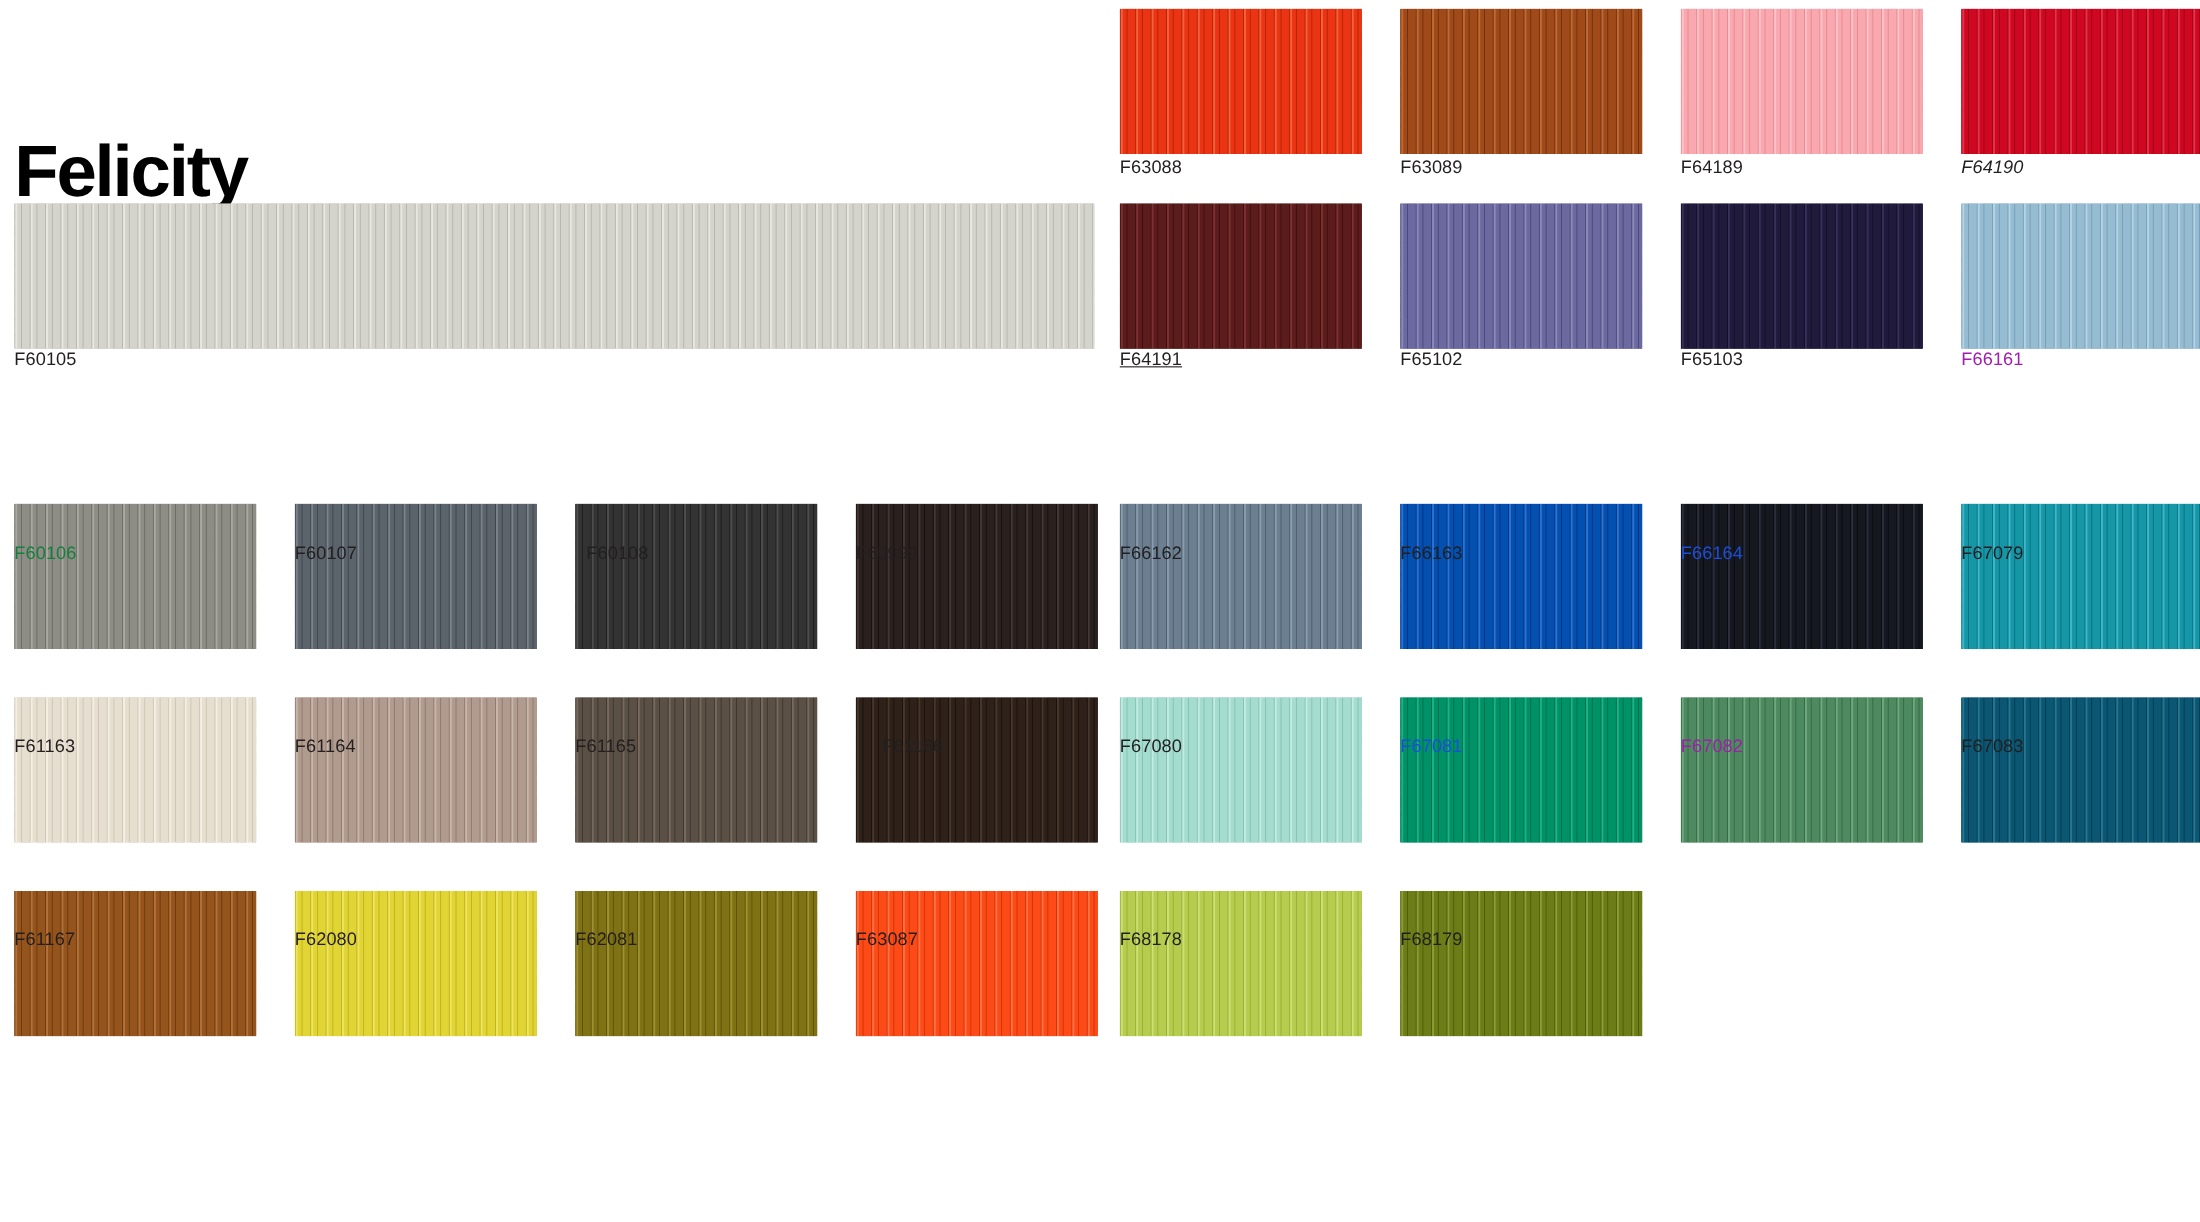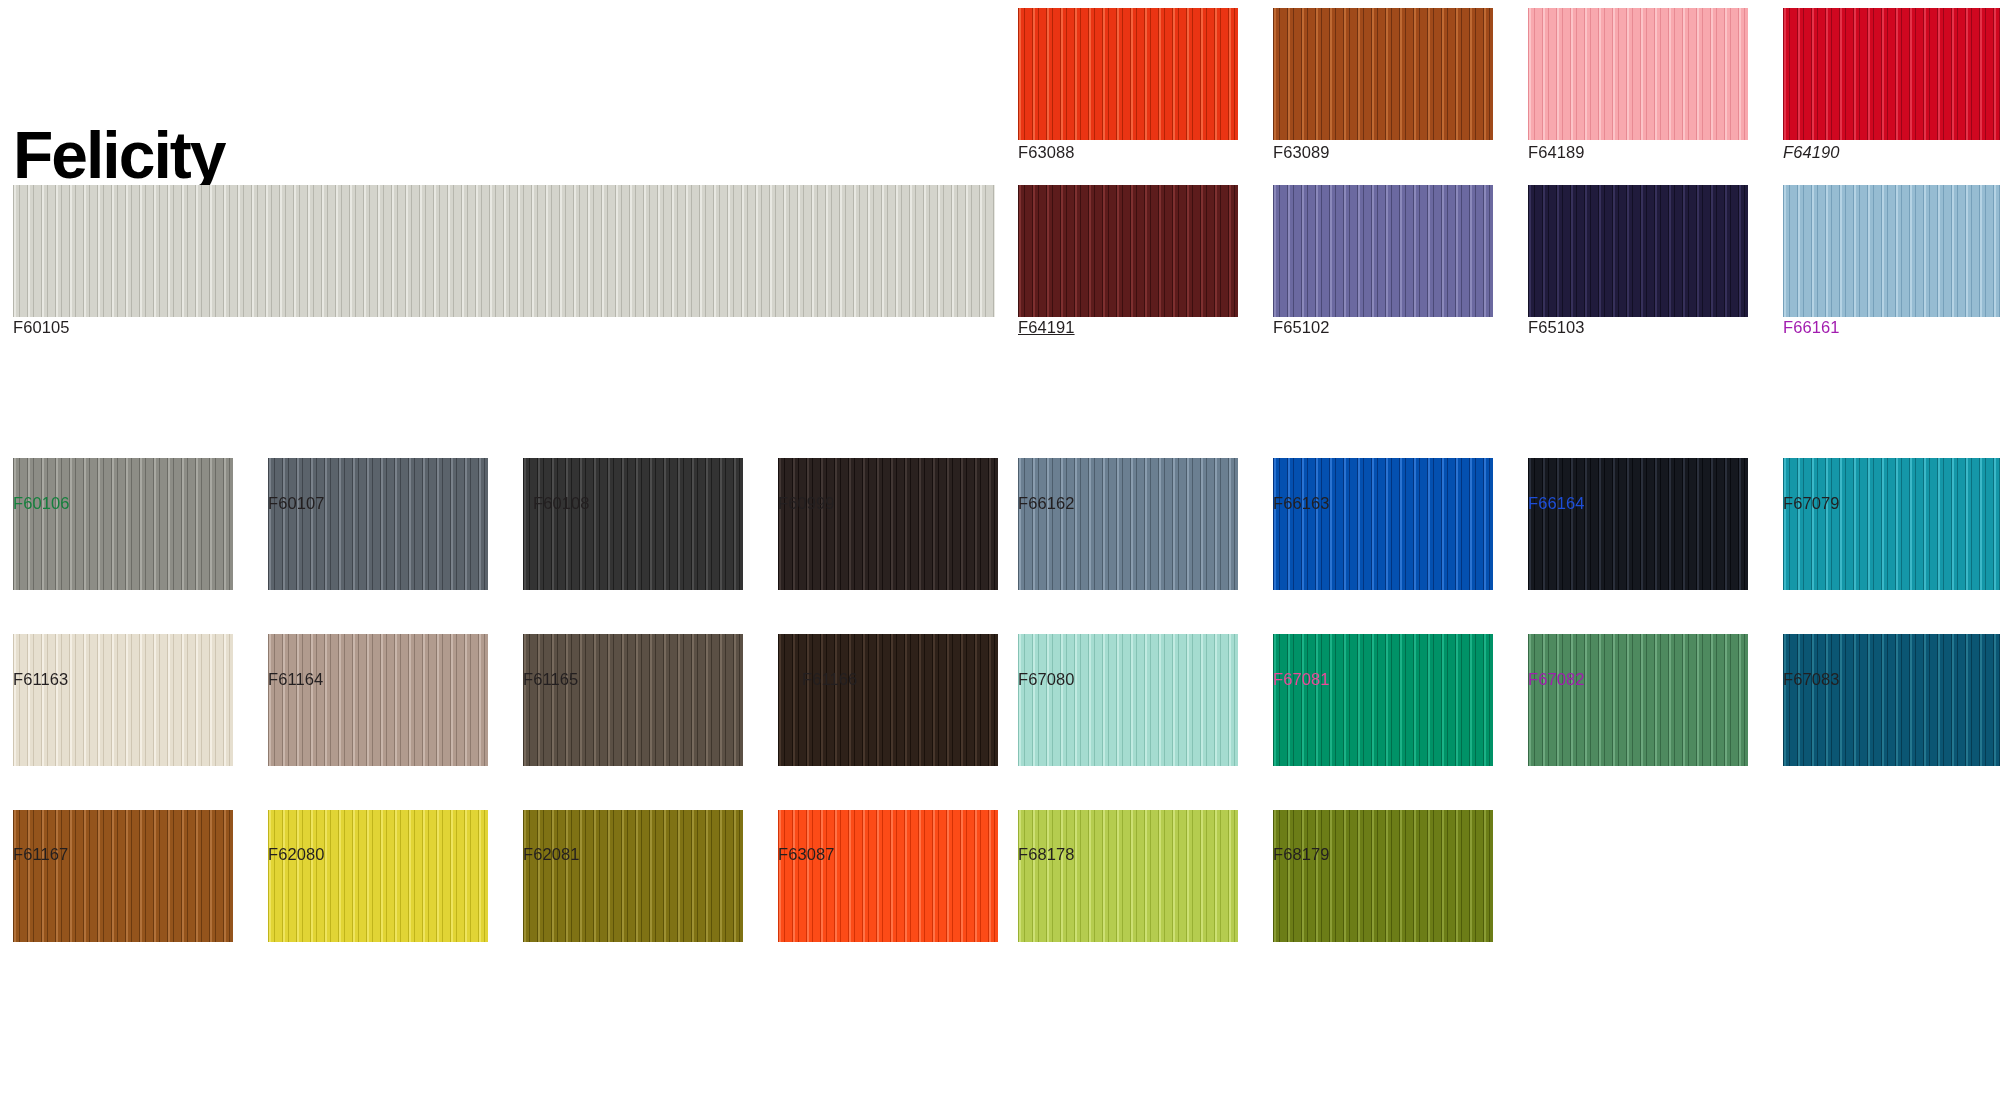--- a/index.html
+++ b/index.html
@@ -153,21 +153,21 @@
         <div class="swatch-fabric" style="--base: #2e2119; background-color: rgb(46, 33, 25); background-image: repeating-linear-gradient(90deg, rgb(26, 17, 11) 0px, rgb(26, 17, 11) 1px, rgb(71, 54, 43) 1px, rgb(71, 54, 43) 3px, rgb(46, 33, 25) 3px, rgb(46, 33, 25) 6px, rgb(26, 17, 11) 6px, rgb(26, 17, 11) 7px, rgb(46, 33, 25) 7px, rgb(46, 33, 25) 14px), repeating-linear-gradient(0deg, rgb(26, 17, 11) 0px, rgb(26, 17, 11) 1px, rgb(71, 54, 43) 1px, rgb(71, 54, 43) 2px, rgb(46, 33, 25) 2px, rgb(46, 33, 25) 6px, rgb(26, 17, 11) 6px, rgb(26, 17, 11) 7px, rgb(46, 33, 25) 7px, rgb(46, 33, 25) 14px), repeating-linear-gradient(90deg, rgba(0, 0, 0, 0.2) 0px, rgba(0, 0, 0, 0.2) 7px, rgba(255, 255, 255, 0.1) 7px, rgba(255, 255, 255, 0.1) 14px), repeating-linear-gradient(0deg, rgba(255, 255, 255, 0.11) 0px, rgba(255, 255, 255, 0.11) 7px, rgba(0, 0, 0, 0.16) 7px, rgba(0, 0, 0, 0.16) 14px); background-size: 14px 14px, 14px 14px, 14px 14px, 14px 14px; background-position: 0px 0px, 0px 0px, 7px 0px, 0px 7px;"></div>
       </div>
       <div class="swatch-label" style="left: 802px; top: 670px; color: rgb(35, 31, 32);">F61166</div>
       <div class="swatch" style="left: 1018px; top: 634px; width: 220px; height: 132px;">
         <div class="swatch-fabric" style="--base: #a5dcd0; background-color: rgb(165, 220, 208); background-image: repeating-linear-gradient(90deg, rgb(133, 194, 180) 0px, rgb(133, 194, 180) 1px, rgb(194, 235, 226) 1px, rgb(194, 235, 226) 3px, rgb(165, 220, 208) 3px, rgb(165, 220, 208) 6px, rgb(133, 194, 180) 6px, rgb(133, 194, 180) 7px, rgb(165, 220, 208) 7px, rgb(165, 220, 208) 14px), repeating-linear-gradient(0deg, rgb(133, 194, 180) 0px, rgb(133, 194, 180) 1px, rgb(194, 235, 226) 1px, rgb(194, 235, 226) 2px, rgb(165, 220, 208) 2px, rgb(165, 220, 208) 6px, rgb(133, 194, 180) 6px, rgb(133, 194, 180) 7px, rgb(165, 220, 208) 7px, rgb(165, 220, 208) 14px), repeating-linear-gradient(90deg, rgba(0, 0, 0, 0.2) 0px, rgba(0, 0, 0, 0.2) 7px, rgba(255, 255, 255, 0.1) 7px, rgba(255, 255, 255, 0.1) 14px), repeating-linear-gradient(0deg, rgba(255, 255, 255, 0.11) 0px, rgba(255, 255, 255, 0.11) 7px, rgba(0, 0, 0, 0.16) 7px, rgba(0, 0, 0, 0.16) 14px); background-size: 14px 14px, 14px 14px, 14px 14px, 14px 14px; background-position: 0px 0px, 0px 0px, 7px 0px, 0px 7px;"></div>
       </div>
       <div class="swatch-label" style="left: 1018px; top: 670px; color: rgb(35, 31, 32);">F67080</div>
       <div class="swatch" style="left: 1273px; top: 634px; width: 220px; height: 132px;">
         <div class="swatch-fabric" style="--base: #009267; background-color: rgb(0, 146, 103); background-image: repeating-linear-gradient(90deg, rgb(0, 110, 76) 0px, rgb(0, 110, 76) 1px, rgb(27, 178, 135) 1px, rgb(27, 178, 135) 3px, rgb(0, 146, 103) 3px, rgb(0, 146, 103) 6px, rgb(0, 110, 76) 6px, rgb(0, 110, 76) 7px, rgb(0, 146, 103) 7px, rgb(0, 146, 103) 14px), repeating-linear-gradient(0deg, rgb(0, 110, 76) 0px, rgb(0, 110, 76) 1px, rgb(27, 178, 135) 1px, rgb(27, 178, 135) 2px, rgb(0, 146, 103) 2px, rgb(0, 146, 103) 6px, rgb(0, 110, 76) 6px, rgb(0, 110, 76) 7px, rgb(0, 146, 103) 7px, rgb(0, 146, 103) 14px), repeating-linear-gradient(90deg, rgba(0, 0, 0, 0.2) 0px, rgba(0, 0, 0, 0.2) 7px, rgba(255, 255, 255, 0.1) 7px, rgba(255, 255, 255, 0.1) 14px), repeating-linear-gradient(0deg, rgba(255, 255, 255, 0.11) 0px, rgba(255, 255, 255, 0.11) 7px, rgba(0, 0, 0, 0.16) 7px, rgba(0, 0, 0, 0.16) 14px); background-size: 14px 14px, 14px 14px, 14px 14px, 14px 14px; background-position: 0px 0px, 0px 0px, 7px 0px, 0px 7px;"></div>
       </div>
-      <div class="swatch-label" style="left: 1273px; top: 670px; color: #ec4899;">F67081</div>
+      <div class="swatch-label" style="left: 1273px; top: 670px; color: #1d4ed8;">F67081</div>
       <div class="swatch" style="left: 1528px; top: 634px; width: 220px; height: 132px;">
         <div class="swatch-fabric" style="--base: #4e8a5f; background-color: rgb(78, 138, 95); background-image: repeating-linear-gradient(90deg, rgb(54, 105, 69) 0px, rgb(54, 105, 69) 1px, rgb(109, 168, 126) 1px, rgb(109, 168, 126) 3px, rgb(78, 138, 95) 3px, rgb(78, 138, 95) 6px, rgb(54, 105, 69) 6px, rgb(54, 105, 69) 7px, rgb(78, 138, 95) 7px, rgb(78, 138, 95) 14px), repeating-linear-gradient(0deg, rgb(54, 105, 69) 0px, rgb(54, 105, 69) 1px, rgb(109, 168, 126) 1px, rgb(109, 168, 126) 2px, rgb(78, 138, 95) 2px, rgb(78, 138, 95) 6px, rgb(54, 105, 69) 6px, rgb(54, 105, 69) 7px, rgb(78, 138, 95) 7px, rgb(78, 138, 95) 14px), repeating-linear-gradient(90deg, rgba(0, 0, 0, 0.2) 0px, rgba(0, 0, 0, 0.2) 7px, rgba(255, 255, 255, 0.1) 7px, rgba(255, 255, 255, 0.1) 14px), repeating-linear-gradient(0deg, rgba(255, 255, 255, 0.11) 0px, rgba(255, 255, 255, 0.11) 7px, rgba(0, 0, 0, 0.16) 7px, rgba(0, 0, 0, 0.16) 14px); background-size: 14px 14px, 14px 14px, 14px 14px, 14px 14px; background-position: 0px 0px, 0px 0px, 7px 0px, 0px 7px;"></div>
       </div>
       <div class="swatch-label" style="left: 1528px; top: 670px; color: #a21caf;">F67082</div>
       <div class="swatch" style="left: 1783px; top: 634px; width: 220px; height: 132px;">
         <div class="swatch-fabric" style="--base: #0b5673; background-color: rgb(11, 86, 115); background-image: repeating-linear-gradient(90deg, rgb(5, 60, 83) 0px, rgb(5, 60, 83) 1px, rgb(36, 119, 143) 1px, rgb(36, 119, 143) 3px, rgb(11, 86, 115) 3px, rgb(11, 86, 115) 6px, rgb(5, 60, 83) 6px, rgb(5, 60, 83) 7px, rgb(11, 86, 115) 7px, rgb(11, 86, 115) 14px), repeating-linear-gradient(0deg, rgb(5, 60, 83) 0px, rgb(5, 60, 83) 1px, rgb(36, 119, 143) 1px, rgb(36, 119, 143) 2px, rgb(11, 86, 115) 2px, rgb(11, 86, 115) 6px, rgb(5, 60, 83) 6px, rgb(5, 60, 83) 7px, rgb(11, 86, 115) 7px, rgb(11, 86, 115) 14px), repeating-linear-gradient(90deg, rgba(0, 0, 0, 0.2) 0px, rgba(0, 0, 0, 0.2) 7px, rgba(255, 255, 255, 0.1) 7px, rgba(255, 255, 255, 0.1) 14px), repeating-linear-gradient(0deg, rgba(255, 255, 255, 0.11) 0px, rgba(255, 255, 255, 0.11) 7px, rgba(0, 0, 0, 0.16) 7px, rgba(0, 0, 0, 0.16) 14px); background-size: 14px 14px, 14px 14px, 14px 14px, 14px 14px; background-position: 0px 0px, 0px 0px, 7px 0px, 0px 7px;"></div>
       </div>
       <div class="swatch-label" style="left: 1783px; top: 670px; color: rgb(35, 31, 32);">F67083</div>
       <div class="swatch" style="left: 13px; top: 810px; width: 220px; height: 132px;">
         <div class="swatch-fabric" style="--base: #94541c; background-color: rgb(148, 84, 28); background-image: repeating-linear-gradient(90deg, rgb(108, 58, 15) 0px, rgb(108, 58, 15) 1px, rgb(178, 114, 58) 1px, rgb(178, 114, 58) 3px, rgb(148, 84, 28) 3px, rgb(148, 84, 28) 6px, rgb(108, 58, 15) 6px, rgb(108, 58, 15) 7px, rgb(148, 84, 28) 7px, rgb(148, 84, 28) 14px), repeating-linear-gradient(0deg, rgb(108, 58, 15) 0px, rgb(108, 58, 15) 1px, rgb(178, 114, 58) 1px, rgb(178, 114, 58) 2px, rgb(148, 84, 28) 2px, rgb(148, 84, 28) 6px, rgb(108, 58, 15) 6px, rgb(108, 58, 15) 7px, rgb(148, 84, 28) 7px, rgb(148, 84, 28) 14px), repeating-linear-gradient(90deg, rgba(0, 0, 0, 0.2) 0px, rgba(0, 0, 0, 0.2) 7px, rgba(255, 255, 255, 0.1) 7px, rgba(255, 255, 255, 0.1) 14px), repeating-linear-gradient(0deg, rgba(255, 255, 255, 0.11) 0px, rgba(255, 255, 255, 0.11) 7px, rgba(0, 0, 0, 0.16) 7px, rgba(0, 0, 0, 0.16) 14px); background-size: 14px 14px, 14px 14px, 14px 14px, 14px 14px; background-position: 0px 0px, 0px 0px, 7px 0px, 0px 7px;"></div>

